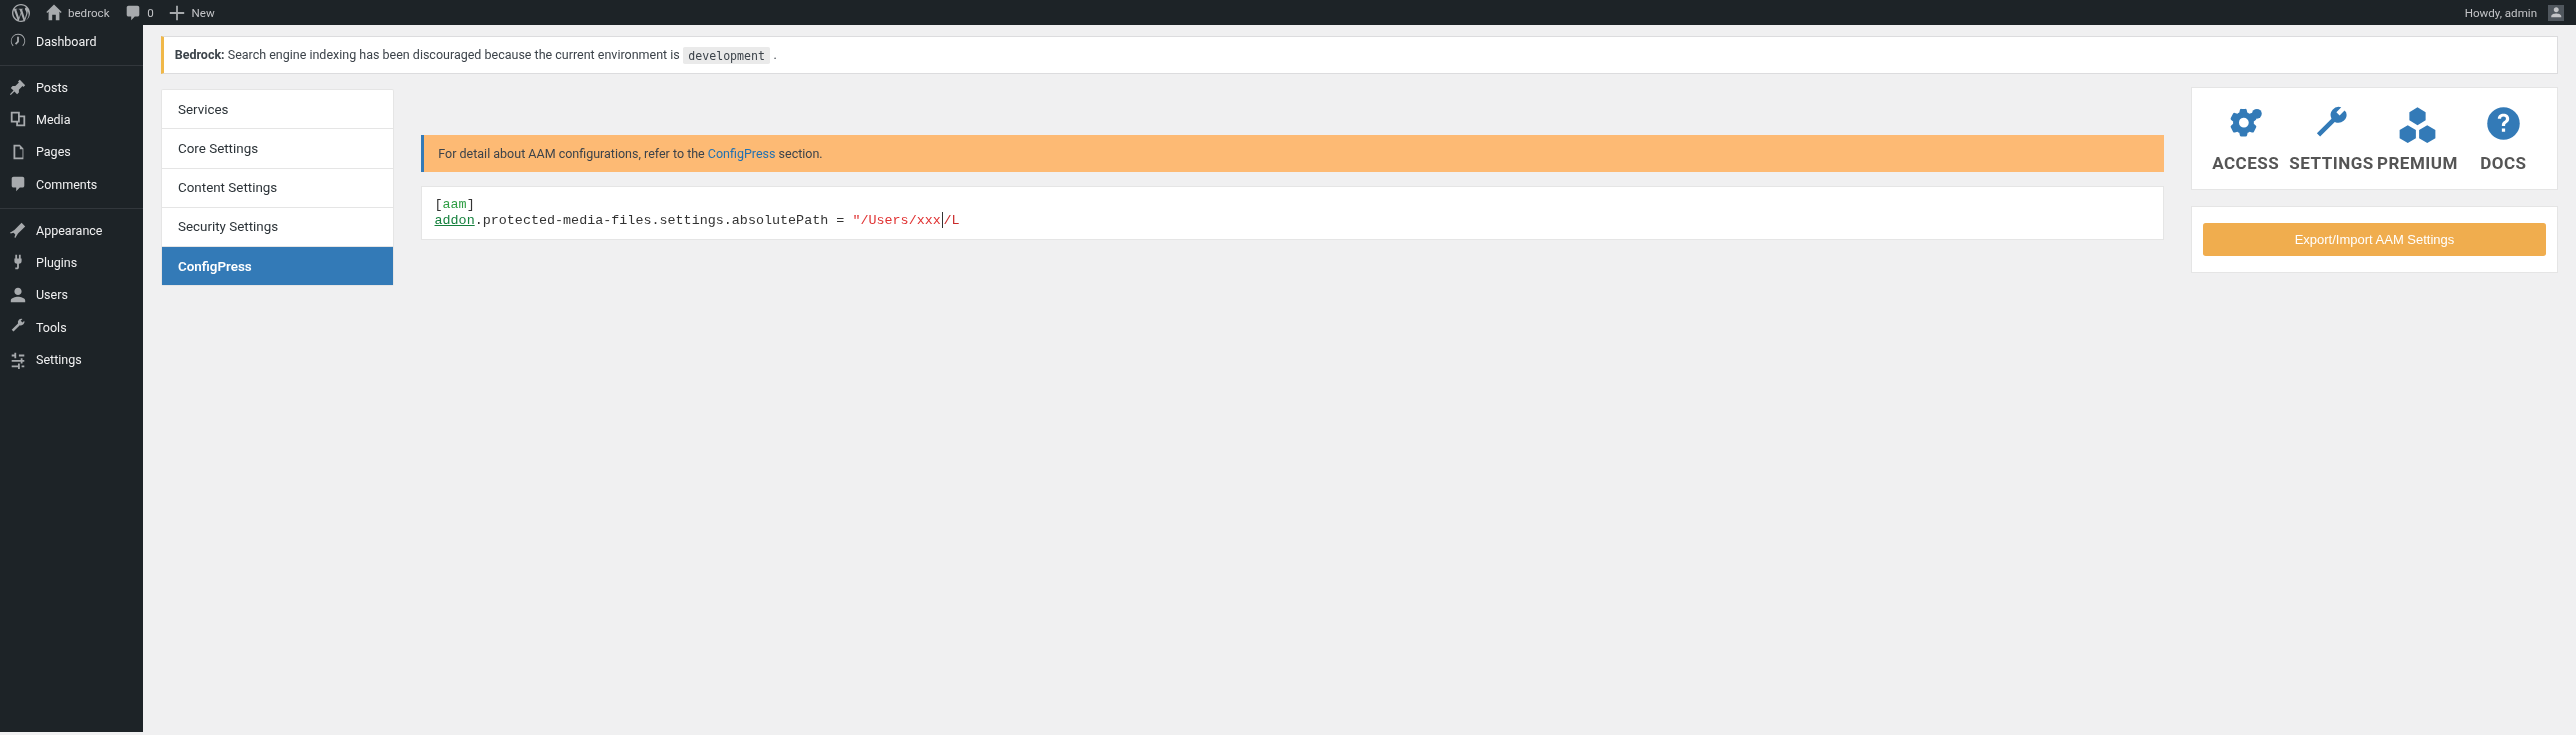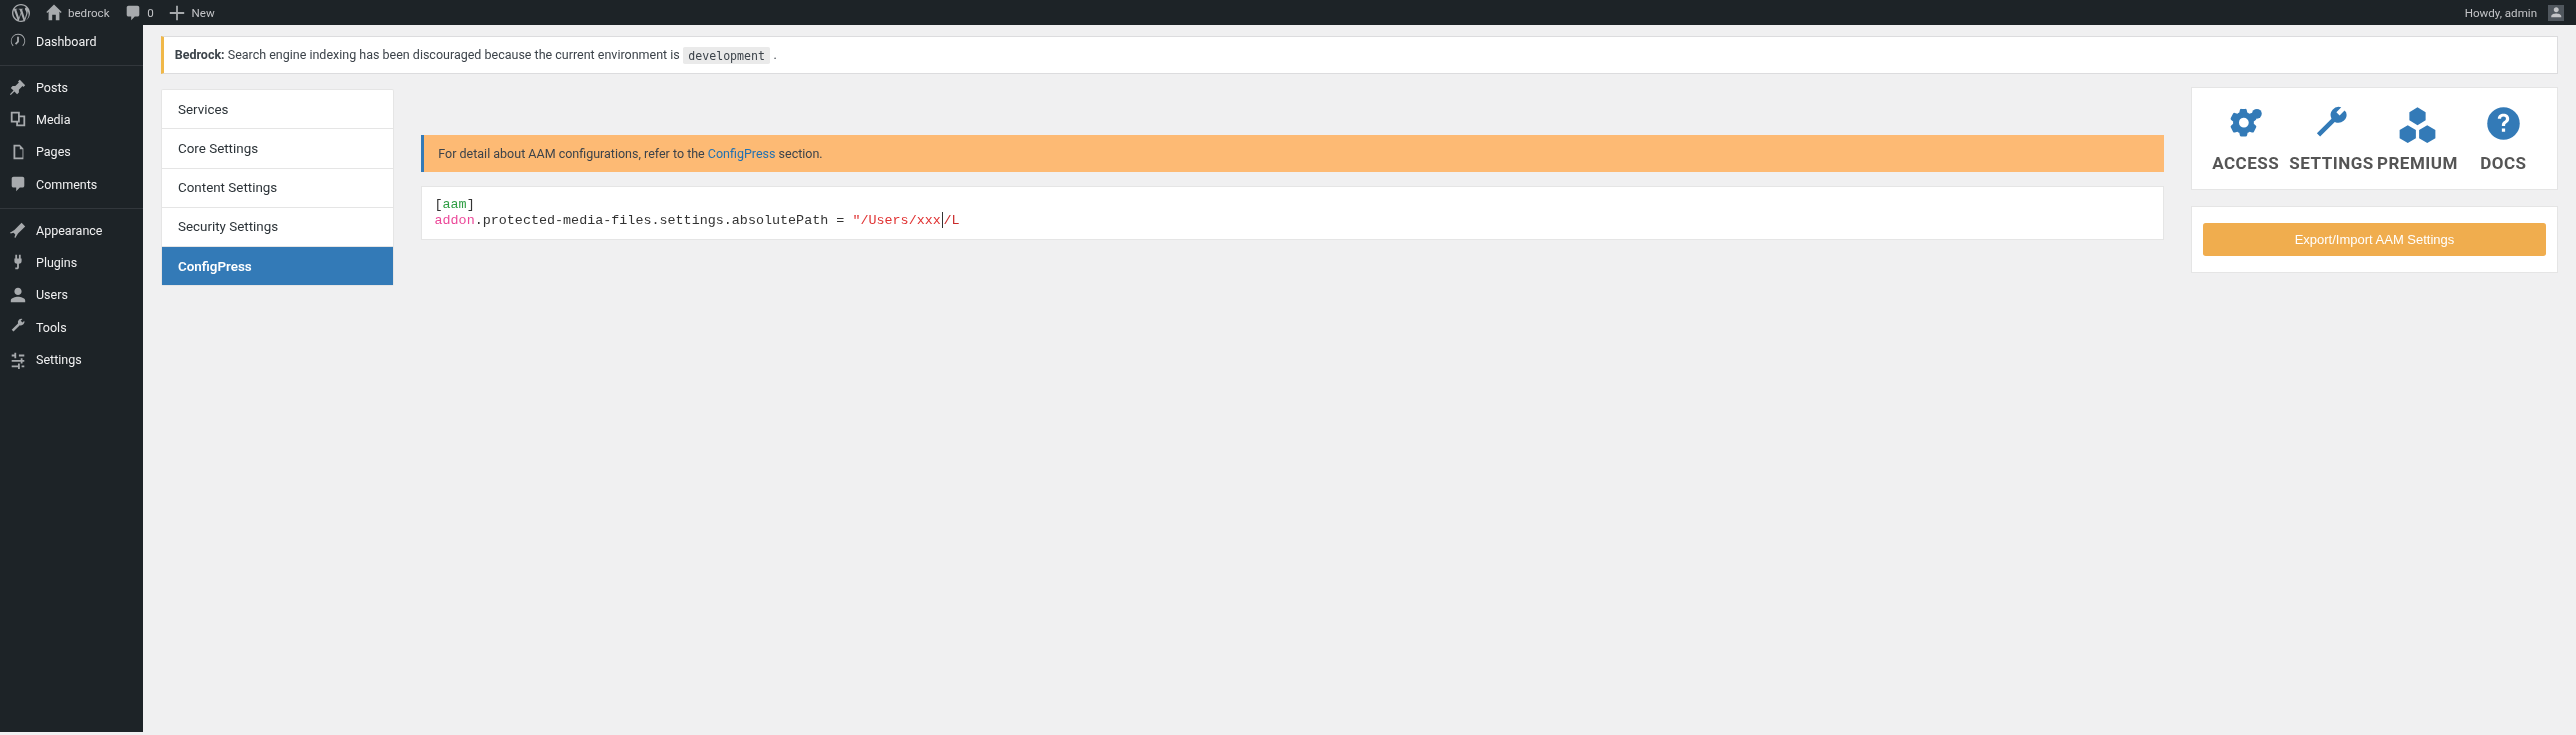--- a/index.html
+++ b/index.html
@@ -38,21 +38,21 @@
   .tab:last-child { border-bottom: none; }
   .tab.active { background: #337ab7; color: #fff; font-weight: 600; }
 
   
   .info { background: #fdba74; border-left: 3.6px solid #337ab7; padding: 10.7px 14.3px; font-size: 12.5px; color: #3c434a; margin-bottom: 14.3px; }
   .info a { color: #2271b1; text-decoration: none; }
 
   
   .editor { background: #fff; border: 0.9px solid #e5e5e5; padding: 10.7px 12.5px; font-family: Menlo, Consolas, "Liberation Mono", monospace; font-size: 13.4px; white-space: pre; color: #333; overflow: hidden; position: relative; min-height: 54px;}
   .tok-sect { color: #2f9e44; }
-  .tok-key  { color: #ec4899; }
+  .tok-key  { color: #15803d; text-decoration: underline; }
   .tok-op   { color: #333; }
   .tok-str  { color: #e03131; }
   .tok-path { color: #c92a2a; }
   .cursor-bar { display:inline-block; width:0.9px; height:16px; background:#333; vertical-align:middle; margin:0 0.9px;}
 
   
   .card { background: #fff; border: 0.9px solid #e5e5e5; padding: 16px 10.7px; margin-bottom: 16px; }
   .icon-row { display: flex; justify-content: space-around; text-align: center; }
   .icon-cell { flex: 1; cursor: pointer; }
   .icon-cell svg { width: 39px; height: 39px; fill: #337ab7; }

